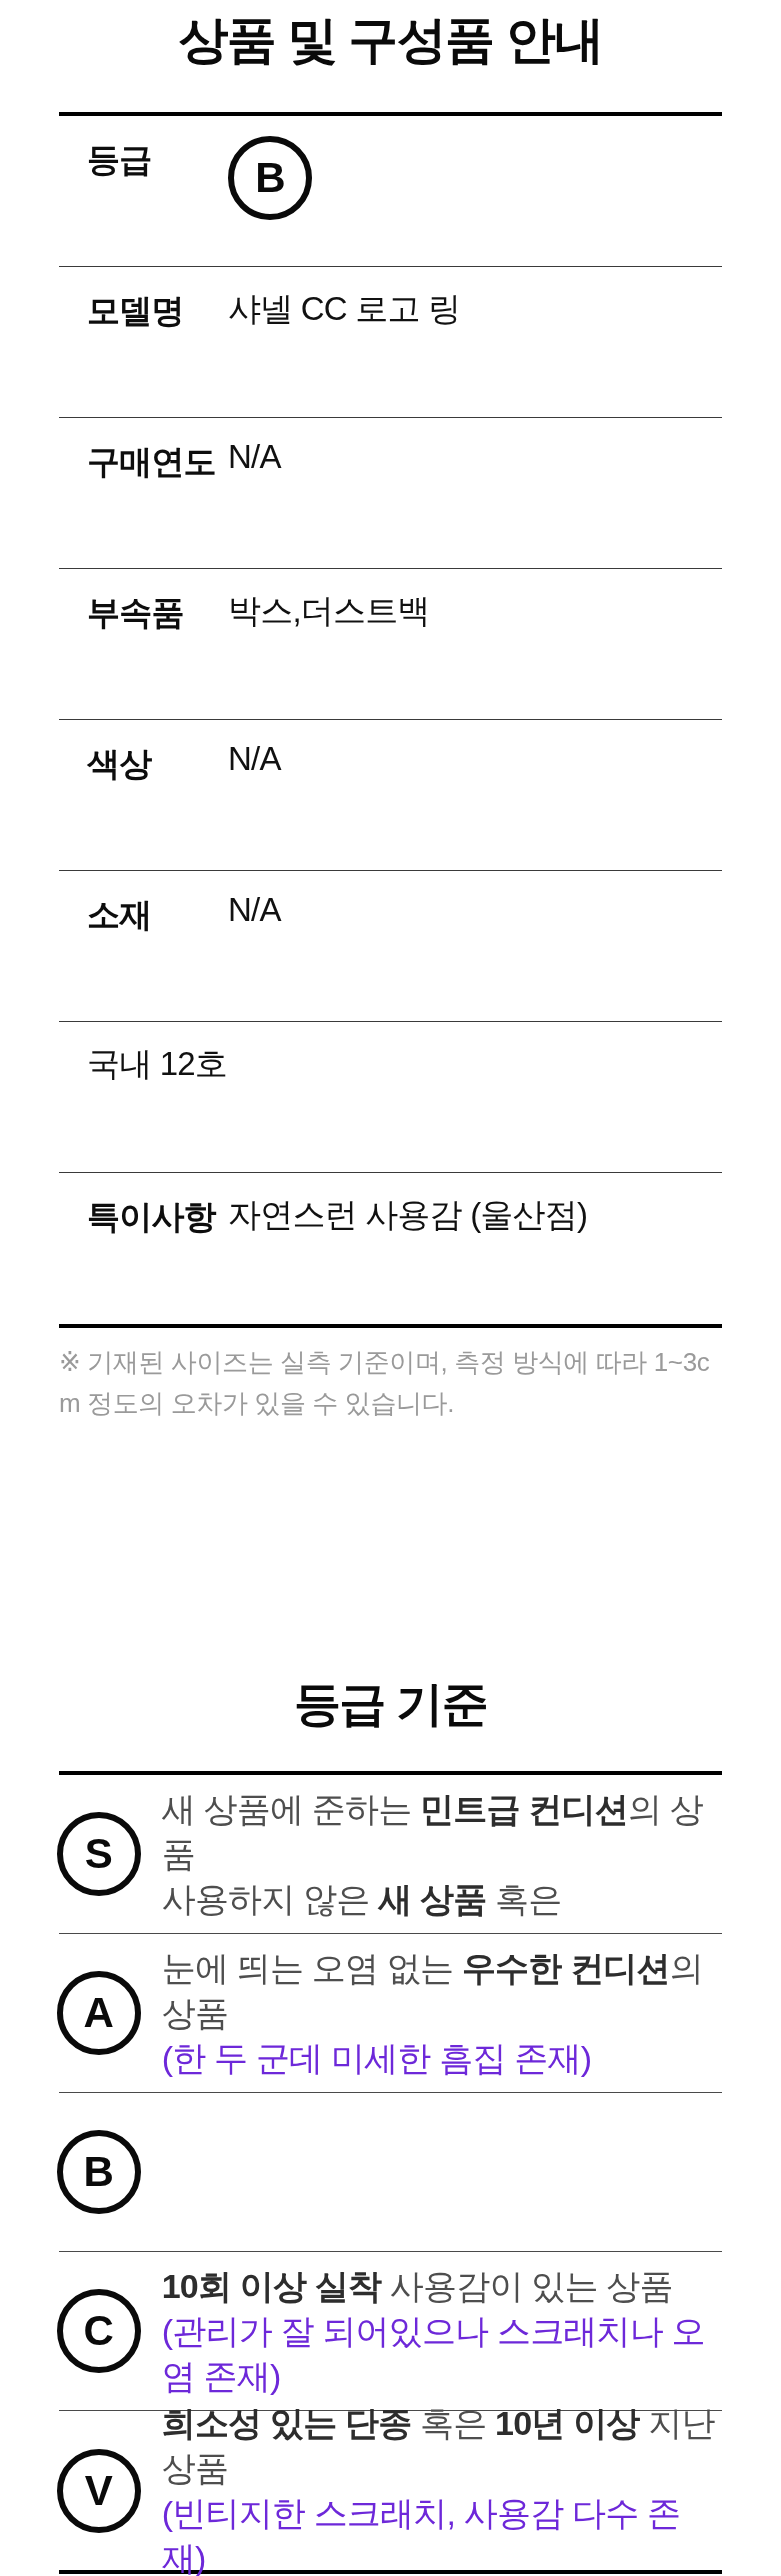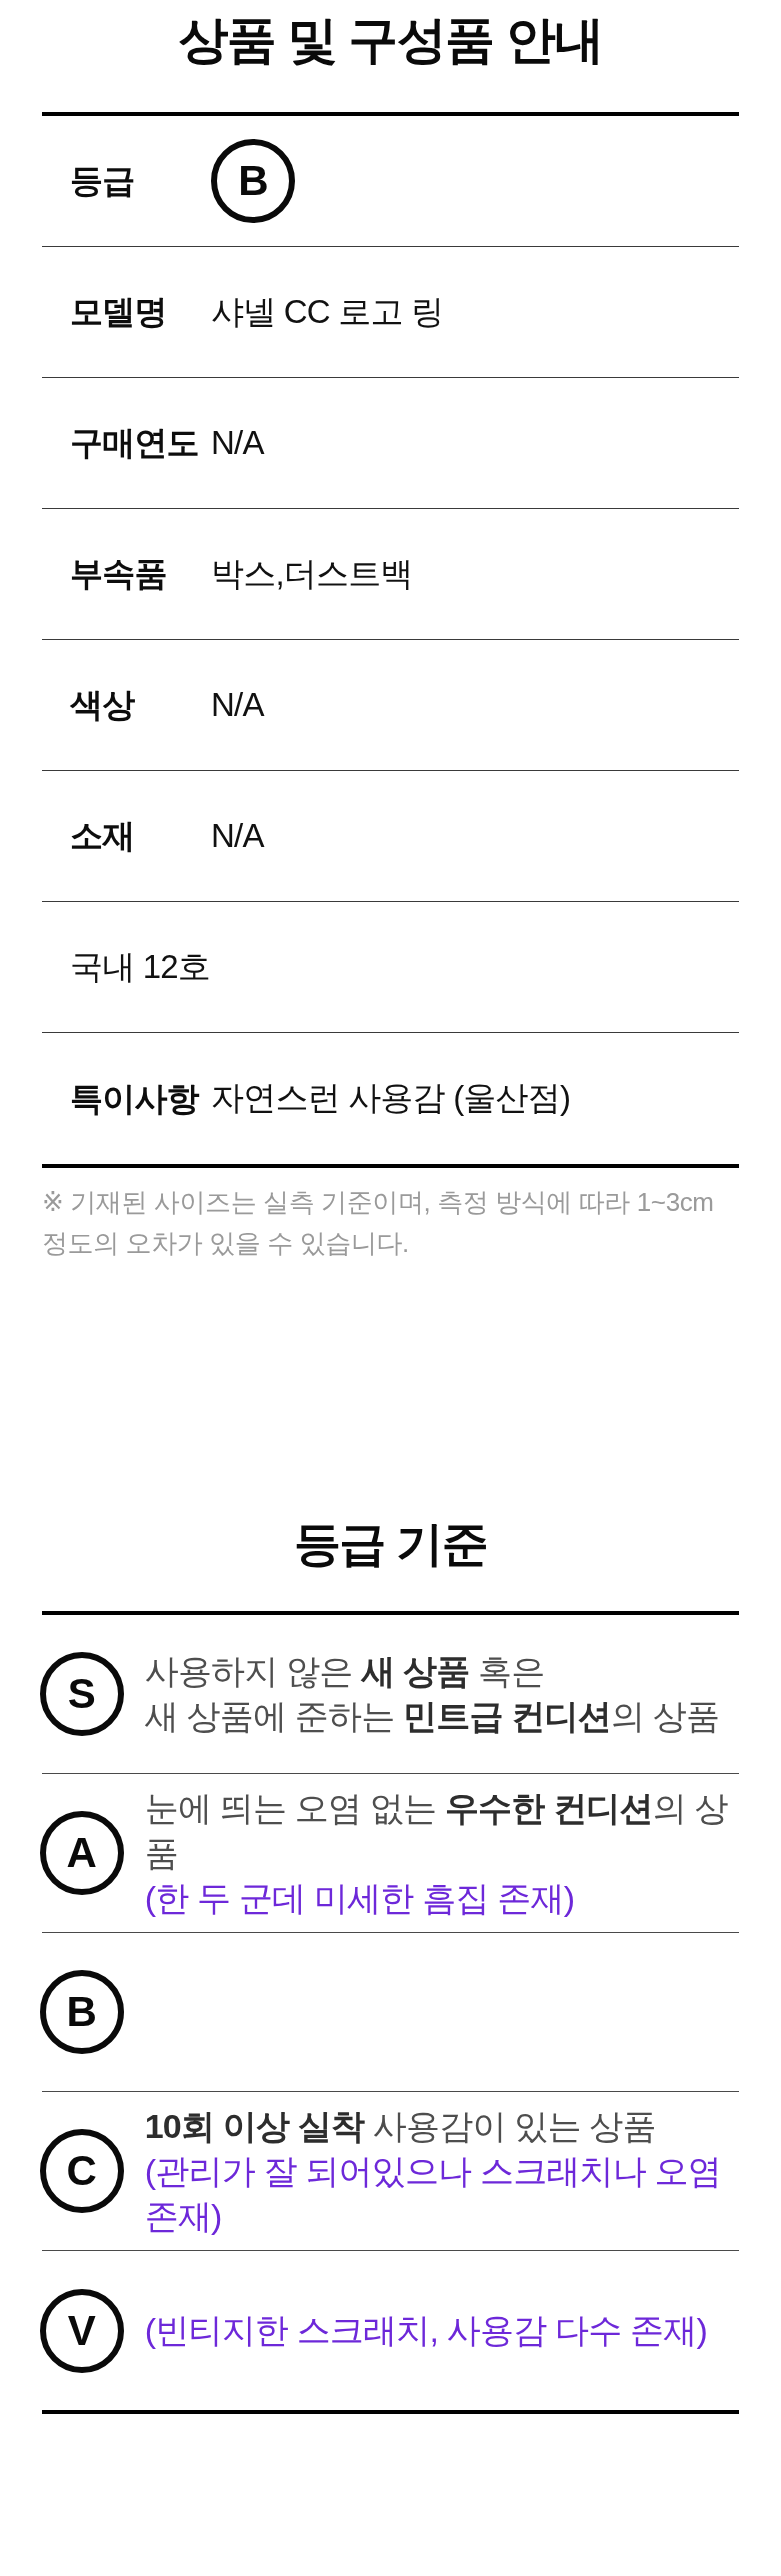--- a/index.html
+++ b/index.html
@@ -1,36 +1,36 @@
 <!DOCTYPE html>
 <html style="font-size:12.5px"><head>
 <meta charset="utf-8">
 <style>
   html,body{margin:0;padding:0;background:#ffffff;}
   body{
     width:781px;height:2576px;overflow:hidden;
     font-family:"Liberation Sans","DejaVu Sans",sans-serif;
     color:#0d0d0d;box-sizing:border-box;
   }
-  .page{padding:0 42px;}
+  .page{padding:0 59px;}
 
   
   .main-title{
     padding-top:11px;margin:0;text-align:center;
     font-size:50px;line-height:58px;font-weight:800;letter-spacing:-1.6px;color:#0a0a0a;
   }
   .spec-table{
     margin-top:43px;
     border-top:4.7px solid #000;
     border-bottom:4.7px solid #000;
   }
   .spec-row{
     box-sizing:border-box;height:131px;
     border-bottom:1.6px solid #3a3a3a;
-    display:flex;align-items:center;padding-left:28px;
+    display:flex;align-items:flex-start;padding-left:28px;margin-top:20px;
   }
   .spec-row:last-child{border-bottom:none;}
   .spec-label{
     width:141px;flex:none;
     font-size:33px;font-weight:700;letter-spacing:-0.8px;line-height:48px;color:#0d0d0d;
   }
   .spec-value{
     font-size:33px;font-weight:400;letter-spacing:-0.8px;color:#111111;
   }
   .grade-badge{
@@ -123,22 +123,22 @@
 
   <div class="footnote">※ 기재된 사이즈는 실측 기준이며, 측정 방식에 따라 1~3cm 정도의 오차가 있을 수 있습니다.</div>
 
   <h2 class="criteria-title">등급 기준</h2>
 
   <div class="grade-list">
 
     <div class="grade-row">
       <div class="grade-badge">S</div>
       <div class="grade-text">
+        <div><span class="g-reg">새 상품에 준하는 </span><span class="g-bold">민트급 컨디션</span><span class="g-reg">의 상품</span></div>
         <div><span class="g-reg">사용하지 않은 </span><span class="g-bold">새 상품</span><span class="g-reg"> 혹은</span></div>
-        <div><span class="g-reg">새 상품에 준하는 </span><span class="g-bold">민트급 컨디션</span><span class="g-reg">의 상품</span></div>
       </div>
     </div>
 
     <div class="grade-row">
       <div class="grade-badge">A</div>
       <div class="grade-text">
         <div><span class="g-reg">눈에 띄는 오염 없는 </span><span class="g-bold">우수한 컨디션</span><span class="g-reg">의 상품</span></div>
         <div class="g-paren">(한 두 군데 미세한 흠집 존재)</div>
       </div>
     </div>
@@ -151,20 +151,21 @@
       <div class="grade-badge">C</div>
       <div class="grade-text">
         <div><span class="g-bold">10회 이상 실착</span><span class="g-reg"> 사용감이 있는 상품</span></div>
         <div class="g-paren">(관리가 잘 되어있으나 스크래치나 오염 존재)</div>
       </div>
     </div>
 
     <div class="grade-row">
       <div class="grade-badge">V</div>
       <div class="grade-text">
+        <div><span class="g-bold">희소성 있는 단종</span><span class="g-reg"> 혹은 </span><span class="g-bold">10년 이상</span><span class="g-reg"> 지난 상품</span></div>
         <div class="g-paren">(빈티지한 스크래치, 사용감 다수 존재)</div>
       </div>
     </div>
 
   </div>
 
 </div>
 
 
 </body></html>

